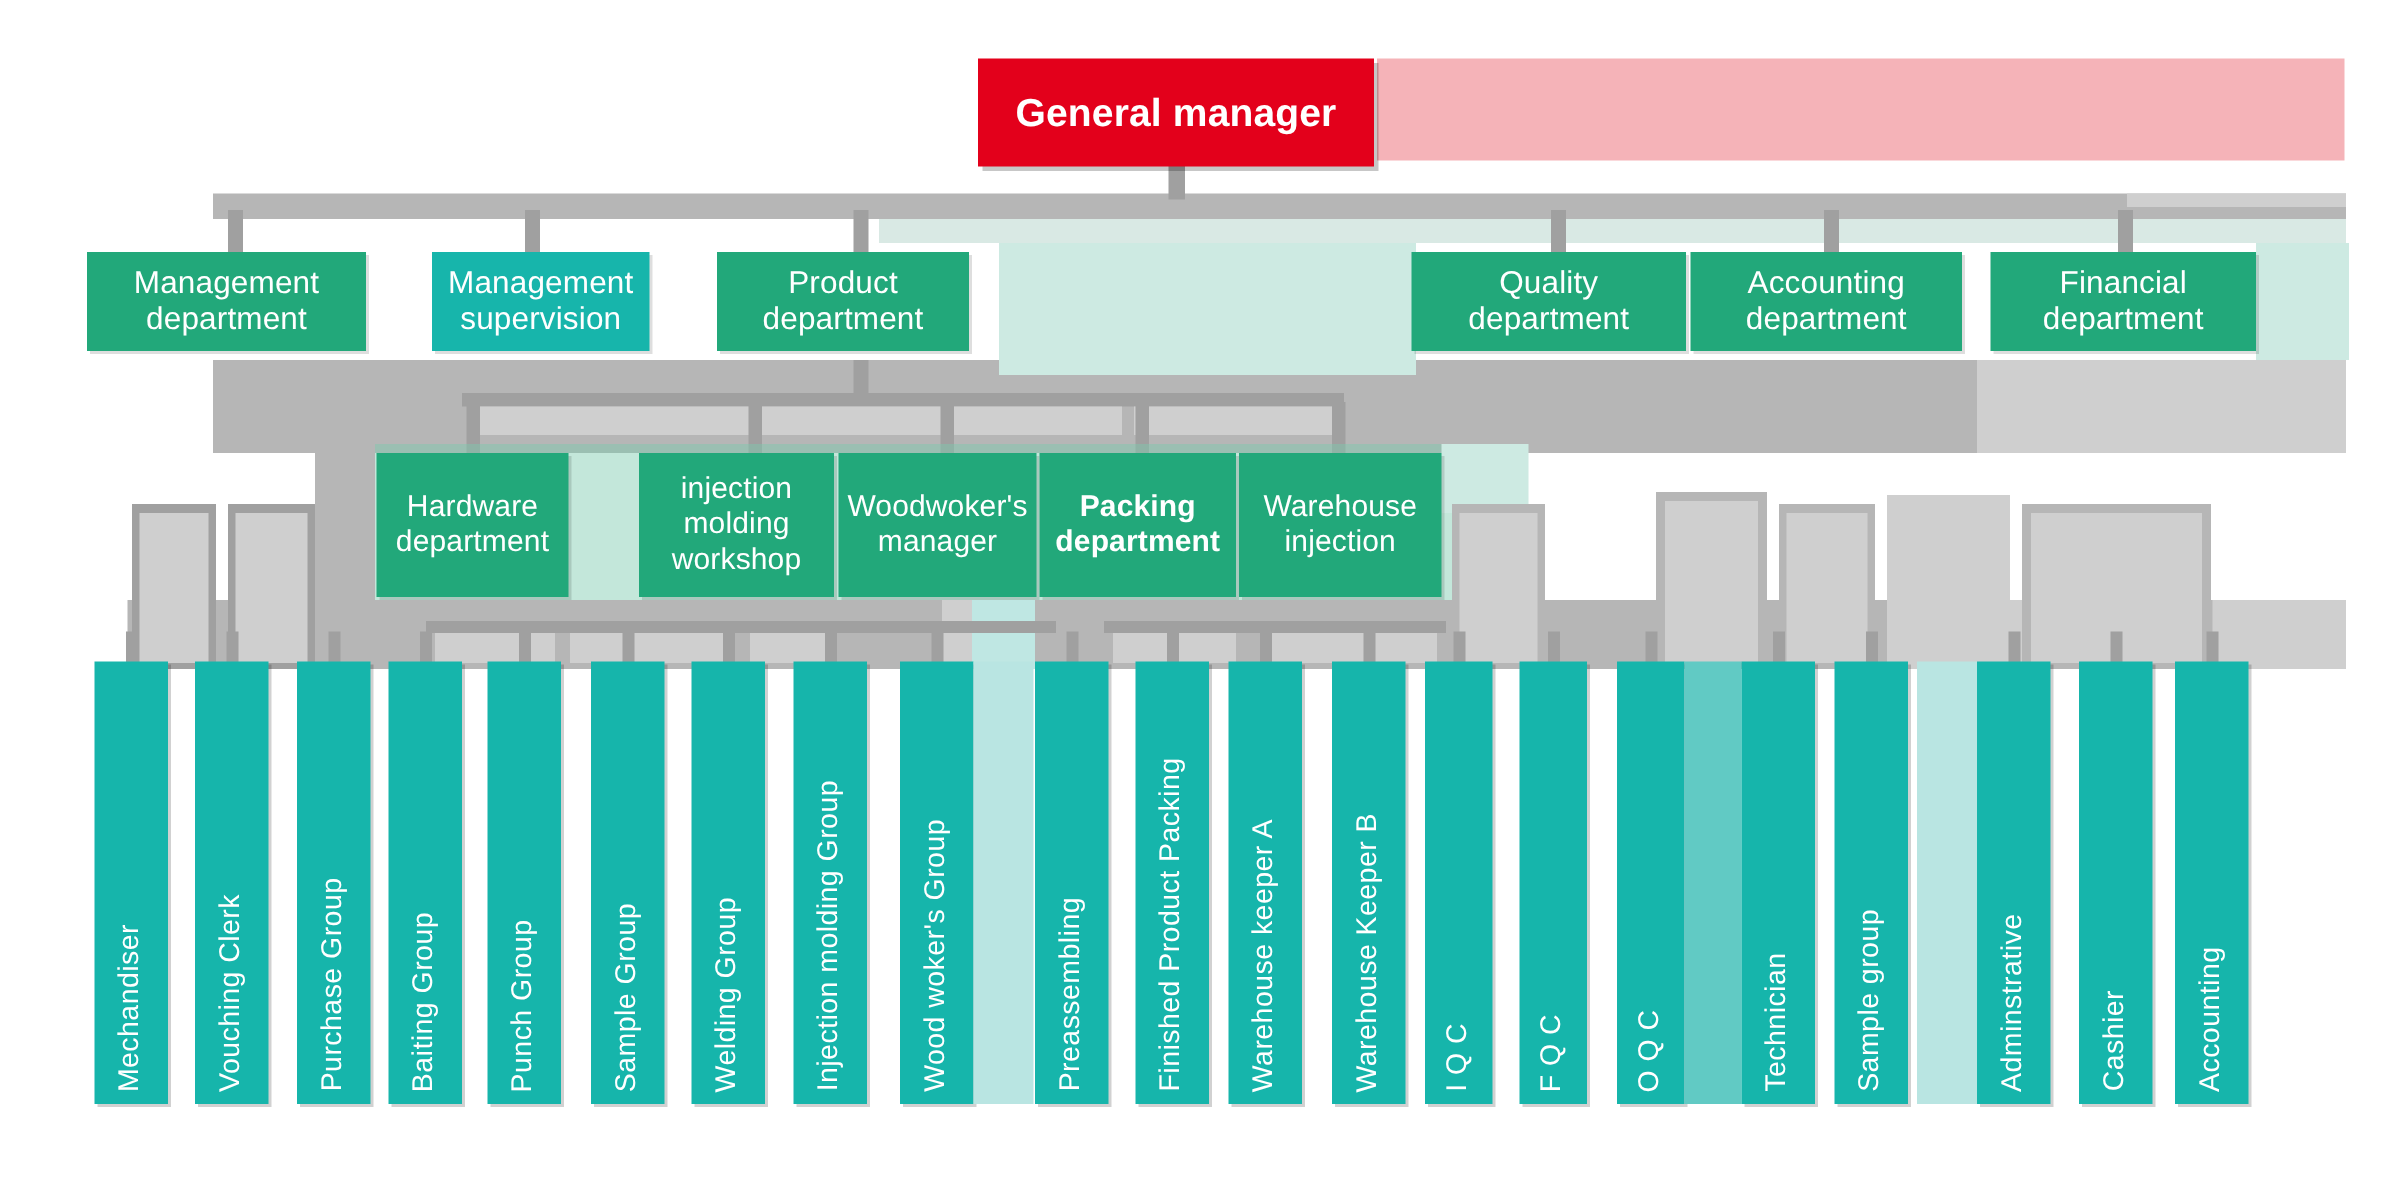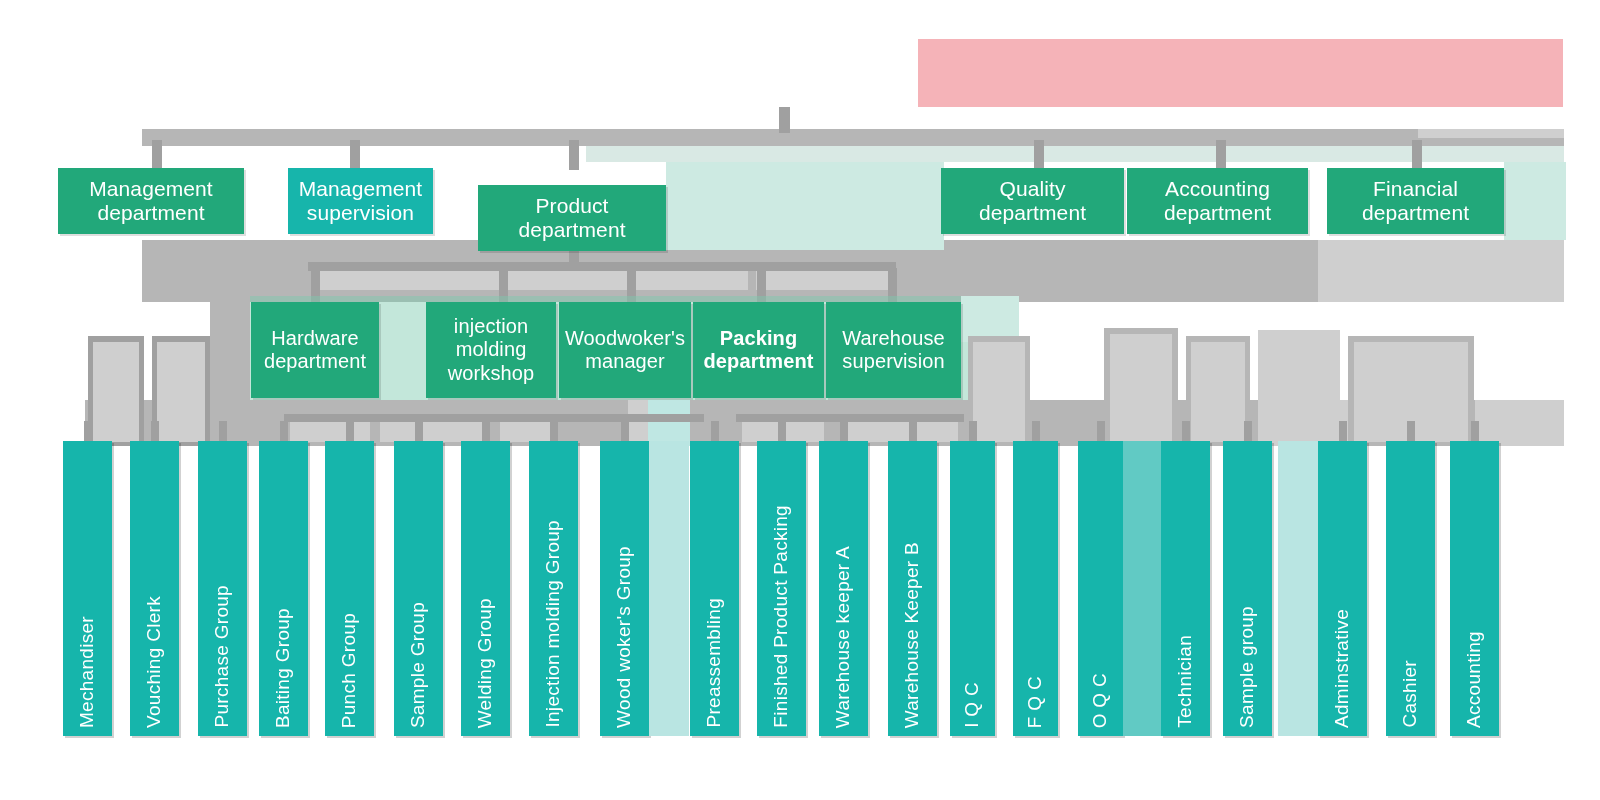--- a/index.html
+++ b/index.html
@@ -143,31 +143,32 @@
   <div class="conn-lt abs" style="left:1354px;top:342px;width:114px;height:100px;"></div>
 
   <div class="conn-dk abs" style="left:284px;top:414px;width:420px;height:8px;"></div>
   <div class="conn-lt abs" style="left:290px;top:422px;width:80px;height:20px;"></div>
   <div class="conn-lt abs" style="left:380px;top:422px;width:110px;height:20px;"></div>
   <div class="conn-lt abs" style="left:500px;top:422px;width:56px;height:20px;"></div>
   <div class="conn-dk abs" style="left:736px;top:414px;width:228px;height:8px;"></div>
   <div class="conn-lt abs" style="left:742px;top:422px;width:82px;height:20px;"></div>
   <div class="conn-lt abs" style="left:846px;top:422px;width:112px;height:20px;"></div>
 
+  <div class="box box-top" style="left:652px;top:39px;width:264px;height:72px;">General manager</div>
 
   <div id="level2-layer">
       <div class="box box-l2" style="left: 58px; top: 168px; width: 186px; height: 66px;">
         <span style="white-space: pre-line;">Management
 department</span>
       </div>
       <div class="box box-l2 alt" style="left: 288px; top: 168px; width: 145px; height: 66px;">
         <span style="white-space: pre-line;">Management
 supervision</span>
       </div>
-      <div class="box box-l2" style="left: 478px; top: 185px; width: 188px; height: 66px;">
+      <div class="box box-l2" style="left: 478px; top: 168px; width: 168px; height: 66px;">
         <span style="white-space: pre-line;">Product
 department</span>
       </div>
       <div class="box box-l2" style="left: 941px; top: 168px; width: 183px; height: 66px;">
         <span style="white-space: pre-line;">Quality
 department</span>
       </div>
       <div class="box box-l2" style="left: 1127px; top: 168px; width: 181px; height: 66px;">
         <span style="white-space: pre-line;">Accounting
 department</span>
@@ -191,21 +192,21 @@
       <div class="box box-l3" style="left: 559px; top: 302px; width: 132px; height: 96px;">
         <span style="white-space: pre-line;">Woodwoker's
 manager</span>
       </div>
       <div class="box box-l3" style="left: 693px; top: 302px; width: 131px; height: 96px;">
         <span style="white-space: pre-line; font-weight: bold;">Packing
 department</span>
       </div>
       <div class="box box-l3" style="left: 826px; top: 302px; width: 135px; height: 96px;">
         <span style="white-space: pre-line;">Warehouse
-supervision</span>
+injection</span>
       </div>
     </div>
 
   <div id="level4-layer">
       <div class="conn-dk abs" style="left: 84px; top: 421px; width: 8px; height: 22px;"></div>
       <div class="box box-l4" style="left: 63px; top: 441px; width: 49px; height: 295px;">
         <span class="vtext">Mechandiser</span>
       </div>
       <div class="conn-dk abs" style="left: 151px; top: 421px; width: 8px; height: 22px;"></div>
       <div class="box box-l4" style="left: 130px; top: 441px; width: 49px; height: 295px;">

